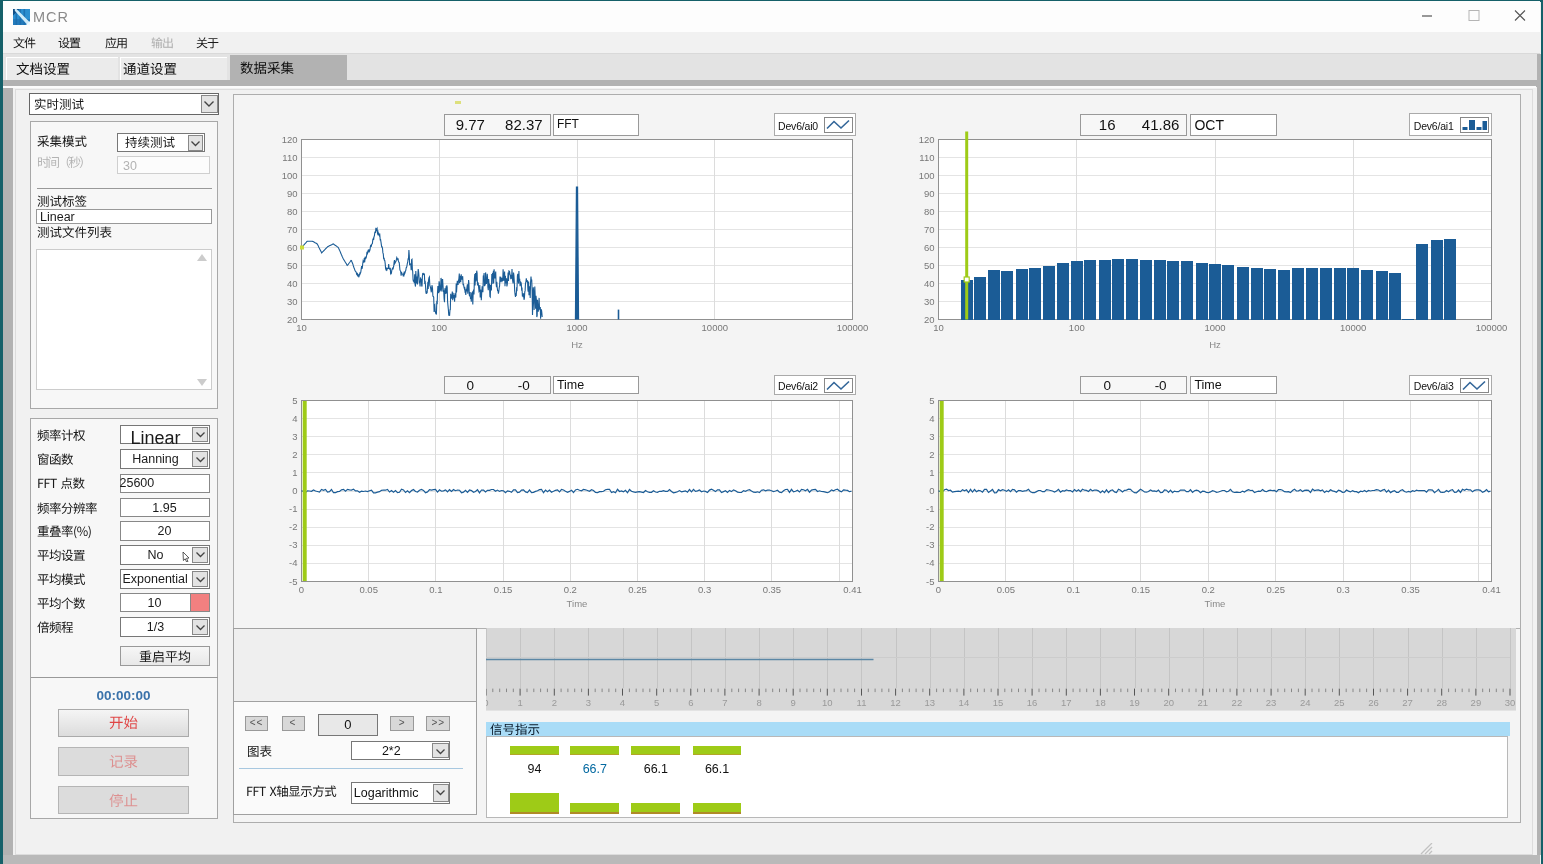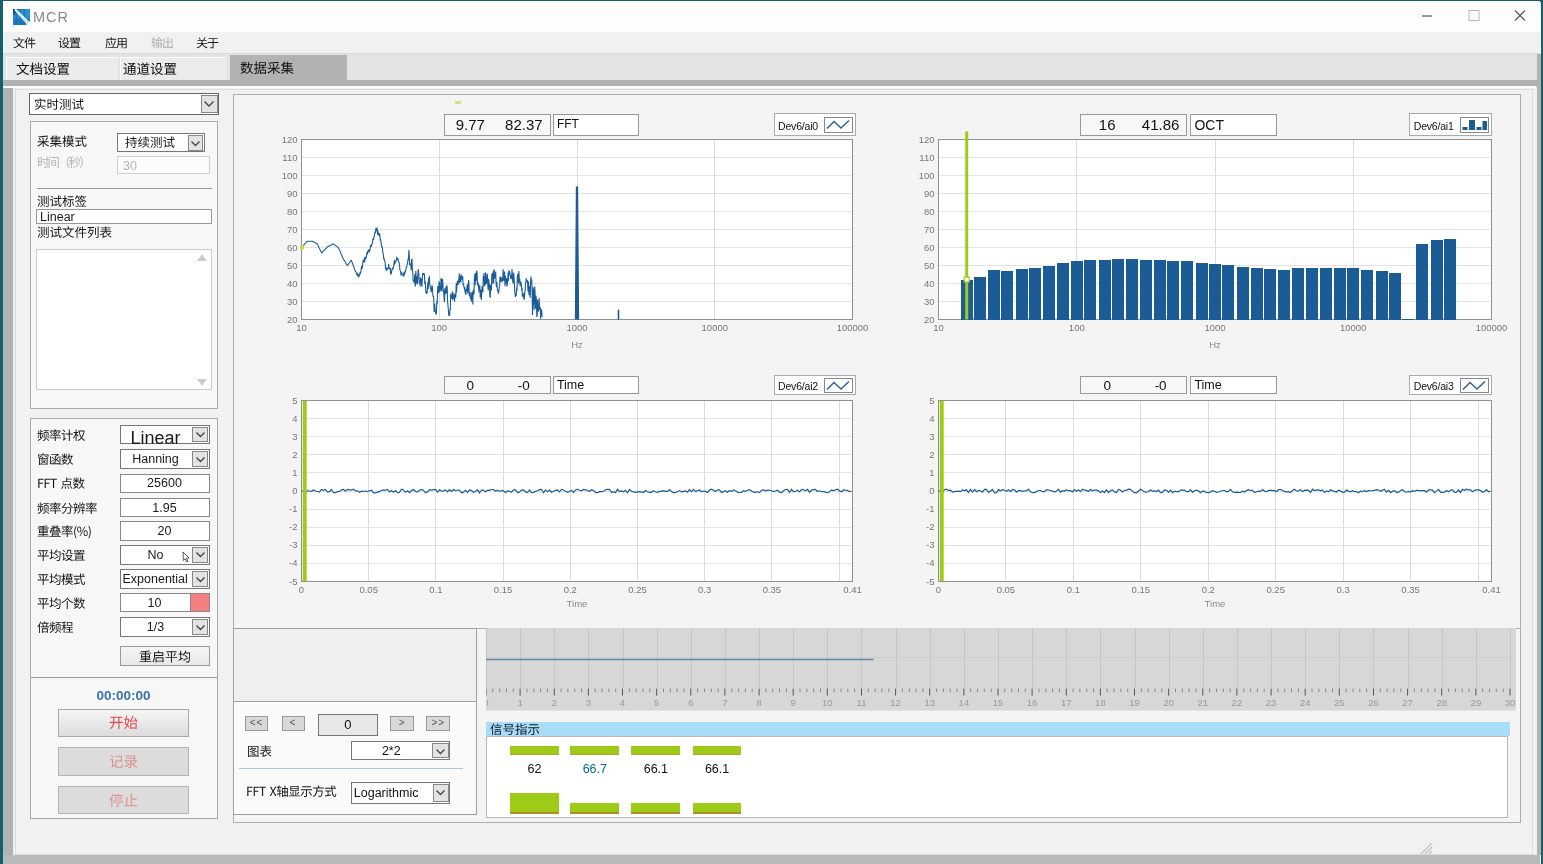--- a/index.html
+++ b/index.html
@@ -228,21 +228,21 @@
     <path d="M1.5 1.5 L5.5 5.5 L9.5 1.5" stroke="#444" stroke-width="1.3" fill="none"></path>
   </svg>
 <svg style="position:absolute;left:36.9px;top:475.4px;overflow:visible" width="48" height="16">
     <use href="#u0046" xlink:href="#u0046" fill="#1a1a1a" transform="translate(0.0,12.9) scale(0.0125,-0.0125)"></use>
     <use href="#u0046" xlink:href="#u0046" fill="#1a1a1a" transform="translate(6.4,12.9) scale(0.0125,-0.0125)"></use>
     <use href="#u0054" xlink:href="#u0054" fill="#1a1a1a" transform="translate(12.8,12.9) scale(0.0125,-0.0125)"></use>
     <use href="#u70b9" xlink:href="#u70b9" fill="#1a1a1a" transform="translate(23.5,12.9) scale(0.0125,-0.0125)"></use>
     <use href="#u6570" xlink:href="#u6570" fill="#1a1a1a" transform="translate(35.5,12.9) scale(0.0125,-0.0125)"></use>
   </svg>
 <div style="position:absolute;left:119.5px;top:473.5px;width:90.1px;height:19.8px;background:#fff;border:1px solid #888"></div>
-<div style="position:absolute;left:119.5px;top:476.3px;width:90.0px;text-align:center;font-size:12.5px;color:#1a1a1a;">25600</div>
+<div style="position:absolute;left:119.5px;top:476.3px;width:90.0px;font-size:12.5px;color:#1a1a1a;">25600</div>
 <svg style="position:absolute;left:36.9px;top:499.6px;overflow:visible" width="60" height="16">
     <use href="#u9891" xlink:href="#u9891" fill="#1a1a1a" transform="translate(0.0,12.9) scale(0.0125,-0.0125)"></use>
     <use href="#u7387" xlink:href="#u7387" fill="#1a1a1a" transform="translate(12.0,12.9) scale(0.0125,-0.0125)"></use>
     <use href="#u5206" xlink:href="#u5206" fill="#1a1a1a" transform="translate(24.0,12.9) scale(0.0125,-0.0125)"></use>
     <use href="#u8fa8" xlink:href="#u8fa8" fill="#1a1a1a" transform="translate(36.0,12.9) scale(0.0125,-0.0125)"></use>
     <use href="#u7387" xlink:href="#u7387" fill="#1a1a1a" transform="translate(48.0,12.9) scale(0.0125,-0.0125)"></use>
   </svg>
 <div style="position:absolute;left:119.5px;top:497.7px;width:90.1px;height:19.8px;background:#fff;border:1px solid #888"></div>
 <div style="position:absolute;left:119.5px;top:500.5px;width:90.0px;text-align:center;font-size:12.5px;color:#1a1a1a;">1.95</div>
 <svg style="position:absolute;left:36.9px;top:522.9px;overflow:visible" width="54" height="16">
@@ -839,21 +839,21 @@
     <use href="#u4fe1" xlink:href="#u4fe1" fill="#0a1a2a" transform="translate(0.0,12.9) scale(0.0125,-0.0125)"></use>
     <use href="#u53f7" xlink:href="#u53f7" fill="#0a1a2a" transform="translate(12.5,12.9) scale(0.0125,-0.0125)"></use>
     <use href="#u6307" xlink:href="#u6307" fill="#0a1a2a" transform="translate(25.0,12.9) scale(0.0125,-0.0125)"></use>
     <use href="#u793a" xlink:href="#u793a" fill="#0a1a2a" transform="translate(37.5,12.9) scale(0.0125,-0.0125)"></use>
   </svg>
 <div style="position:absolute;left:486.0px;top:735.5px;width:1021.5px;height:82.5px;background:#fff;border:1px solid #b8b8b8"></div>
 <div style="position:absolute;left:510.0px;top:746.0px;width:48.8px;height:9.0px;background:#9ecb17;border-bottom:1px solid #b3a528"></div>
 <div style="position:absolute;left:570.3px;top:746.0px;width:48.8px;height:9.0px;background:#9ecb17;border-bottom:1px solid #b3a528"></div>
 <div style="position:absolute;left:631.4px;top:746.0px;width:48.8px;height:9.0px;background:#9ecb17;border-bottom:1px solid #b3a528"></div>
 <div style="position:absolute;left:692.6px;top:746.0px;width:48.8px;height:9.0px;background:#9ecb17;border-bottom:1px solid #b3a528"></div>
-<div style="position:absolute;left:505.0px;top:761.5px;width:59.0px;text-align:center;font-size:12.5px;color:#111;">62</div>
+<div style="position:absolute;left:505.0px;top:761.5px;width:59.0px;text-align:center;font-size:12.5px;color:#111;">94</div>
 <div style="position:absolute;left:565.3px;top:761.5px;width:59.0px;text-align:center;font-size:12.5px;color:#0369a1;">66.7</div>
 <div style="position:absolute;left:626.4px;top:761.5px;width:59.0px;text-align:center;font-size:12.5px;color:#111;">66.1</div>
 <div style="position:absolute;left:687.6px;top:761.5px;width:59.0px;text-align:center;font-size:12.5px;color:#111;">66.1</div>
 <div style="position:absolute;left:510.0px;top:792.5px;width:48.8px;height:21.5px;background:#9ecb17;border-bottom:2px solid #b08a28"></div>
 <div style="position:absolute;left:570.3px;top:802.5px;width:48.8px;height:11.5px;background:#9ecb17;border-bottom:2px solid #b08a28"></div>
 <div style="position:absolute;left:631.4px;top:802.5px;width:48.8px;height:11.5px;background:#9ecb17;border-bottom:2px solid #b08a28"></div>
 <div style="position:absolute;left:692.6px;top:802.5px;width:48.8px;height:11.5px;background:#9ecb17;border-bottom:2px solid #b08a28"></div>
 <svg style="position:absolute;left:1385px;top:843px" width="48" height="12">
     <path d="M36 11 L47 0 M40 11 L47 4 M44 11 L47 8" stroke="#c2c2c2" stroke-width="1.3" fill="none"></path>
   </svg>

